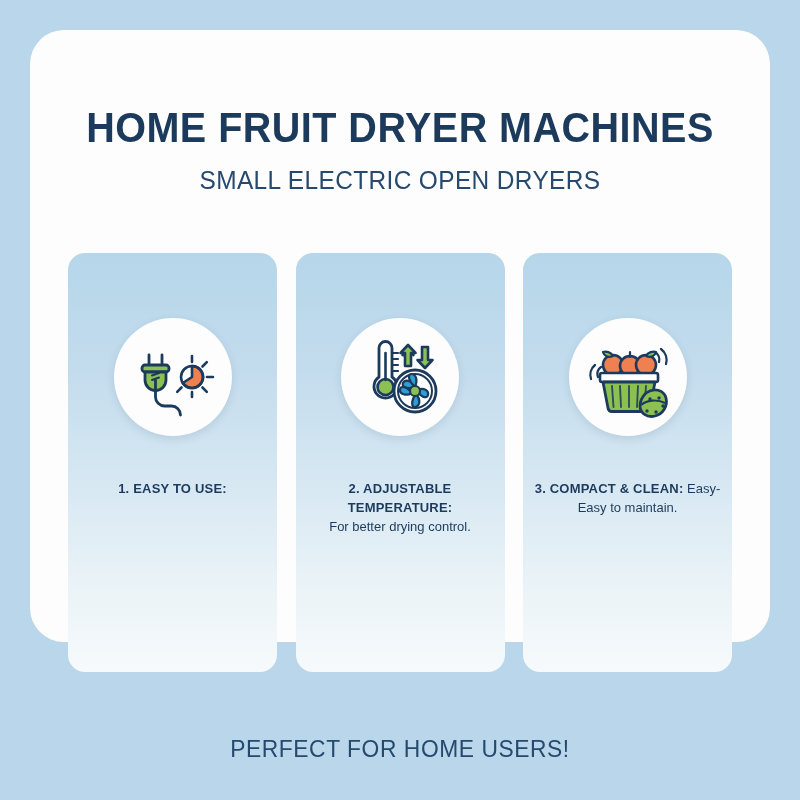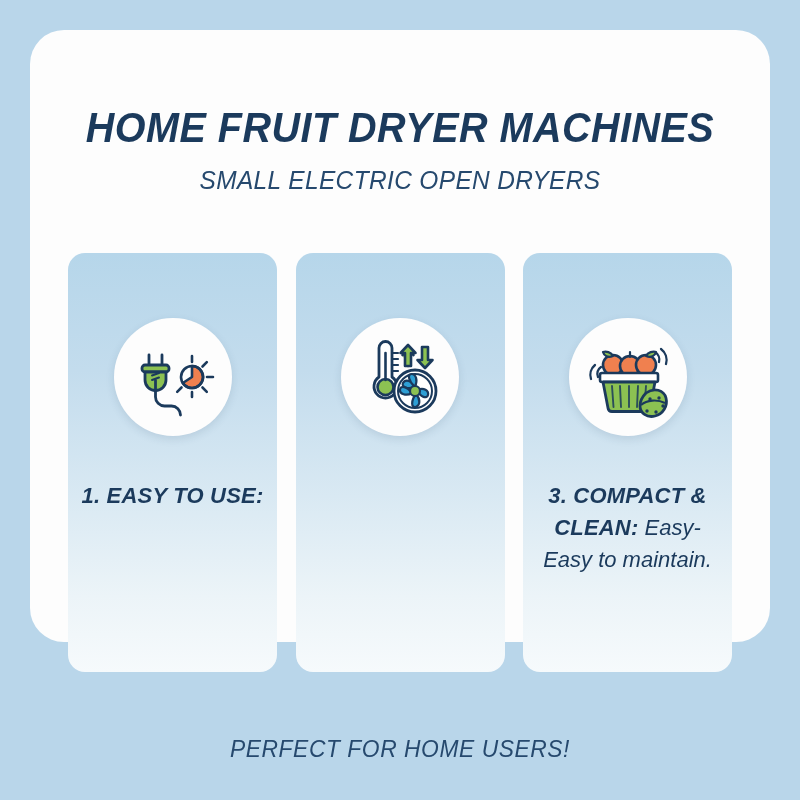--- a/index.html
+++ b/index.html
@@ -15,21 +15,20 @@
   }
   .poster {
     position: absolute;
     left: 30px;
     top: 30px;
     width: 740px;
     height: 612px;
     background: #fdfdfd;
     border-radius: 34px;
     box-sizing: border-box;
-    font-style: italic;
   }
   .header {
     text-align: center;
     padding-top: 74px;
   }
   .title {
     font-family: "Liberation Sans Narrow", "Liberation Sans", sans-serif;
     font-size: 43px;
     font-weight: bold;
     letter-spacing: 0.5px;
@@ -74,21 +73,21 @@
     box-shadow: 0 3px 9px rgba(40, 70, 100, 0.13);
     display: flex;
     align-items: center;
     justify-content: center;
   }
   .card-text {
     margin-top: 44px;
     padding: 0 10px;
     text-align: center;
     font-family: "Liberation Sans Narrow", "Liberation Sans", sans-serif;
-    font-size: 22px;
+    font-size: 13px;
     line-height: 1.45;
     color: #1b3a5c;
   }
   .card-text .lead {
     font-weight: bold;
     letter-spacing: 0.2px;
   }
   .card-text .body {
     font-weight: normal;
   }
@@ -159,20 +158,25 @@
           <g fill="#2e9fd4" stroke="#1b3a5c" stroke-width="2.2" stroke-linejoin="round">
             <path d="M57 52 c-3 -7 -10 -8 -12 -4 c-1.8 3.6 4 7 12 4 Z"></path>
             <path d="M57 52 c3 -7 1 -13 -3.5 -13 c-4.2 0 -3.2 7 3.5 13 Z"></path>
             <path d="M59 55 c7 -3 12 0.5 11 5 c-0.9 4.1 -7.5 2.5 -11 -5 Z"></path>
             <path d="M58 59 c5 5.5 4 12 -0.5 13 c-4.1 0.9 -5 -6 0.5 -13 Z"></path>
             <path d="M54 58 c-6 3.5 -12.5 1 -12 -3.5 c0.5 -4.2 7 -3.2 12 3.5 Z"></path>
           </g>
           <circle cx="57" cy="56" r="5" fill="#8cc152" stroke="#1b3a5c" stroke-width="2.2"></circle>
         </svg>
       </div>
+      <div class="card-text">
+        <span class="lead">2. ADJUSTABLE TEMPERATURE:</span>
+        <br>
+        <span class="body">For better drying control.</span>
+      </div>
     </div>
 
     <div class="card">
       <div class="icon-circle">
         <svg width="84" height="84" viewBox="0 0 84 84">
           <g fill="none" stroke="#1b3a5c" stroke-width="2.3" stroke-linecap="round">
             <path d="M15 32 a8 8 0 0 0 -3 10"></path>
             <path d="M9 30 a13 13 0 0 0 -4 14"></path>
             <path d="M69 17 a9 9 0 0 1 4 10"></path>
             <path d="M75 14 a14 14 0 0 1 5 15"></path>

